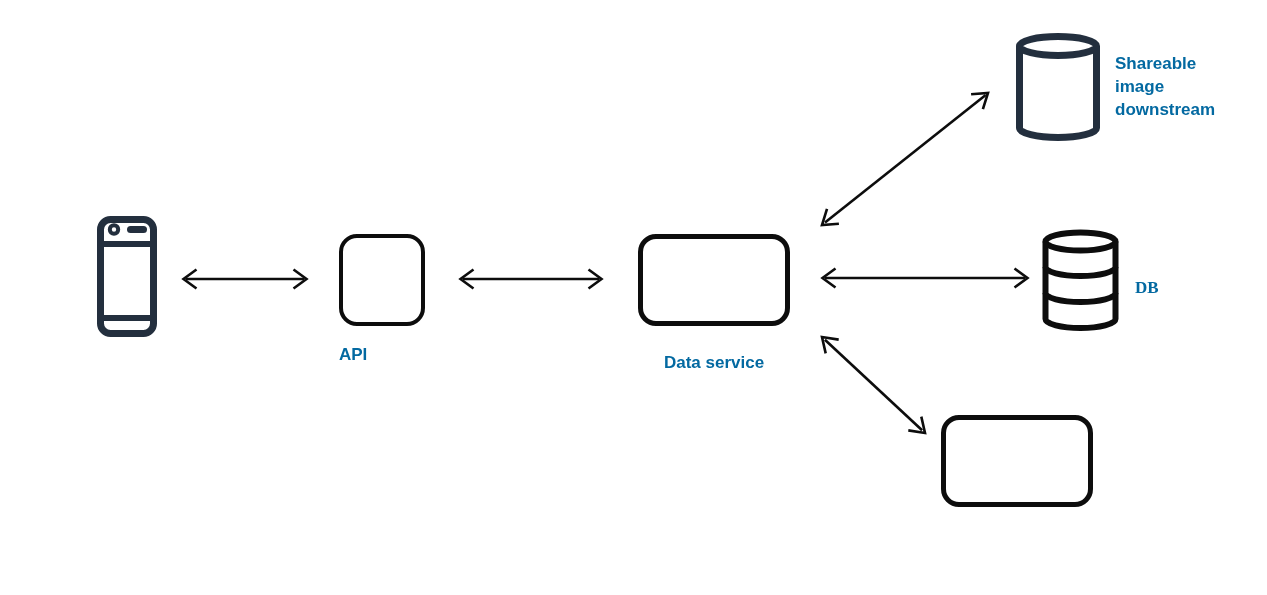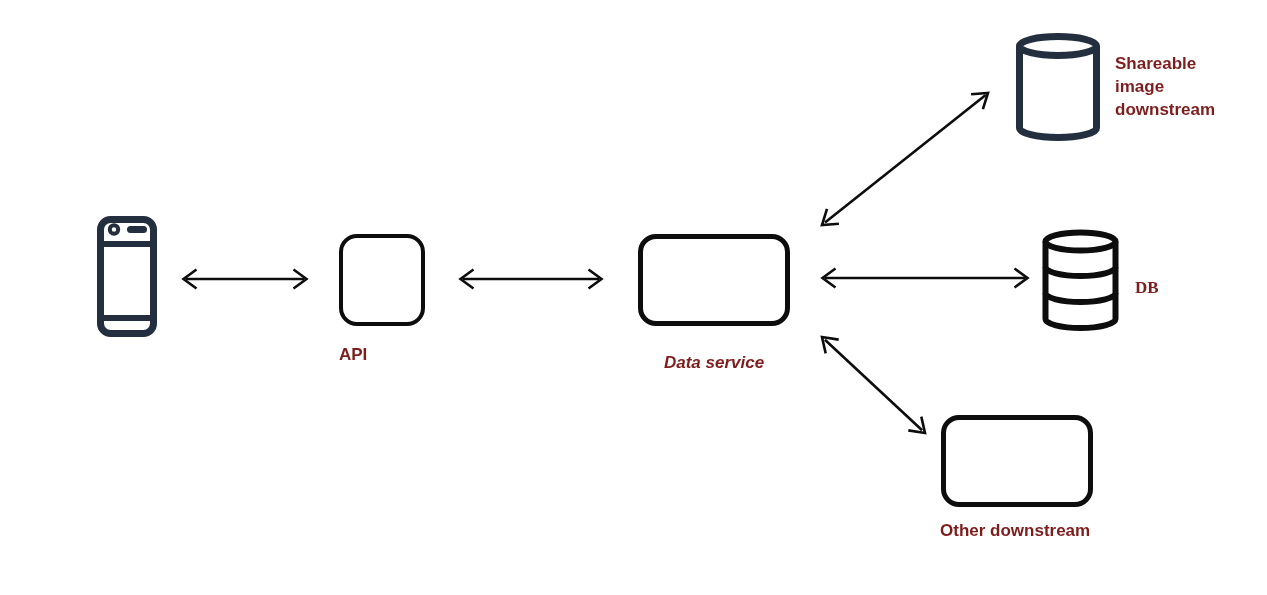--- a/index.html
+++ b/index.html
@@ -39,36 +39,35 @@
     width: 152px; height: 92px;
     border-width: 5px;
   }
   .box-other {
     left: 941px; top: 415px;
     width: 152px; height: 92px;
     border-width: 5px;
   }
   .label {
     position: absolute;
-    color: #7f1d1d;
+    color: #0369a1;
     font-size: 17px;
     font-weight: 700;
     line-height: 23px;
     white-space: nowrap;
   }
   .label-api {
     left: 339px; top: 343px;
     width: 86px;
     text-align: left;
   }
   .label-data-service {
     left: 638px; top: 351px;
     width: 152px;
     text-align: center;
-    font-style: italic;
   }
   .label-datastore {
     left: 1115px; top: 52px;
     text-align: left;
   }
   .label-db {
     left: 1135px; top: 276px; font-family: Liberation Serif, serif;
   }
   .label-other {
     left: 940px; top: 519px;
@@ -141,16 +140,15 @@
 
   <div class="label label-datastore">
     <div>Shareable</div>
     <div>image</div>
     <div>downstream</div>
   </div>
 
   <div class="label label-db">DB</div>
 
   <div class="label label-other">
-    <div>Other downstream</div>
   </div>
 
 </div>
 
 </body></html>

